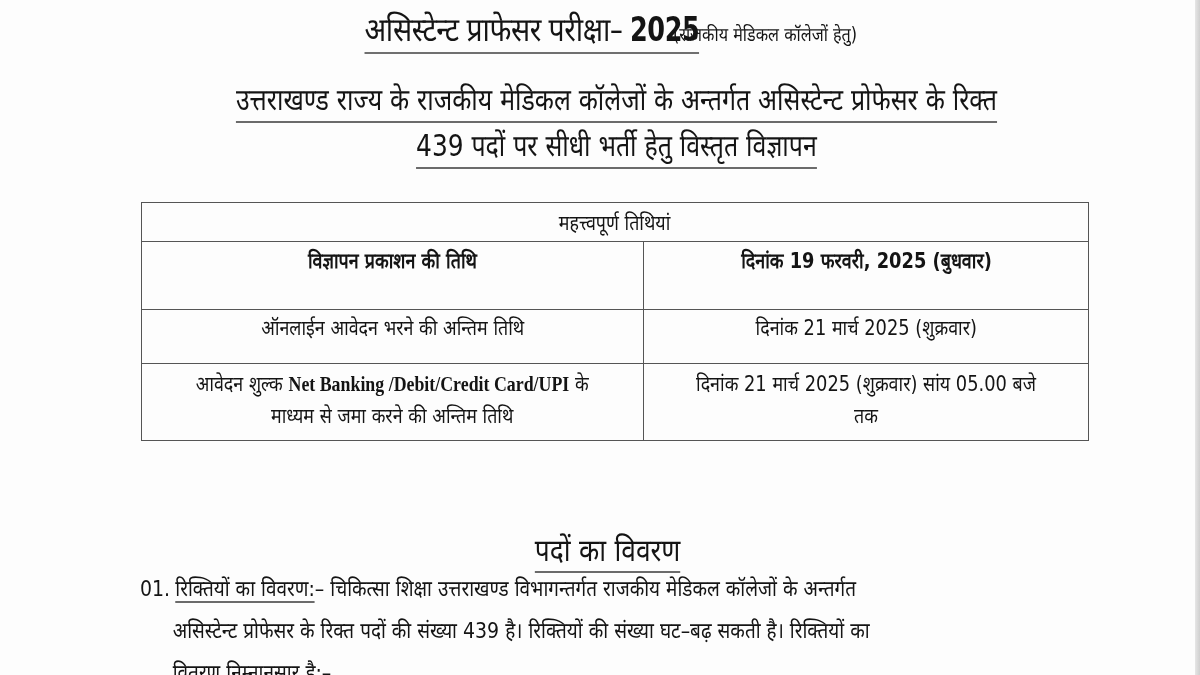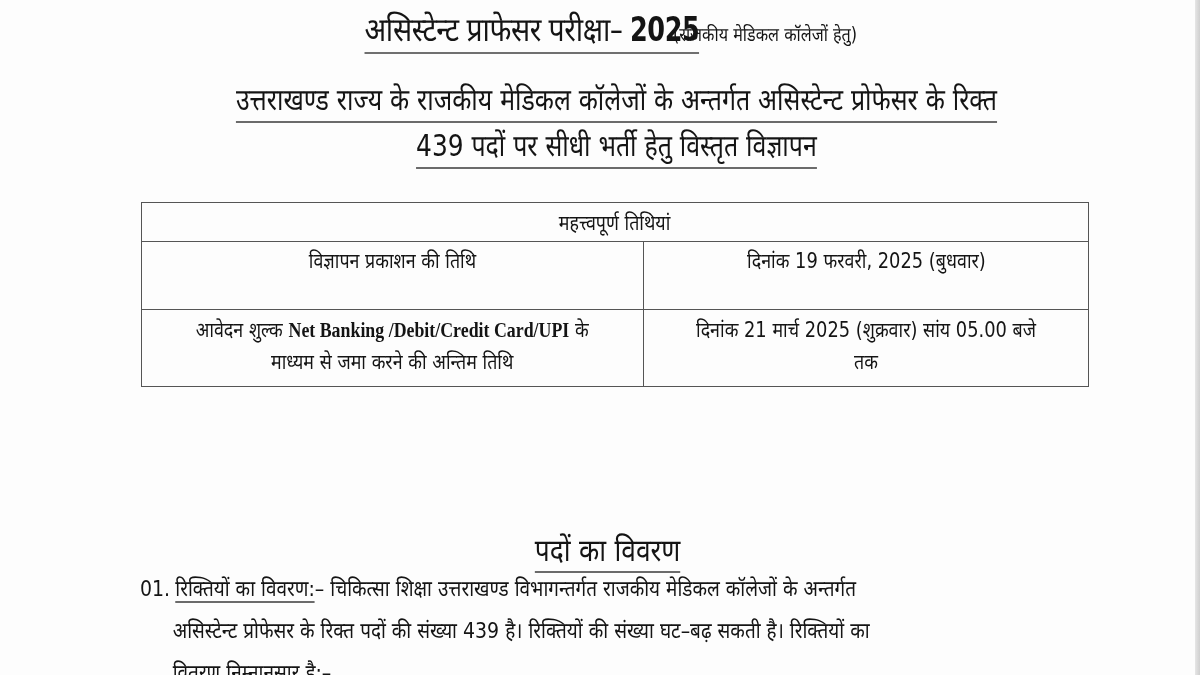--- a/index.html
+++ b/index.html
@@ -45,21 +45,21 @@
     }
     .dates-table td {
       border: 1.5px solid #555; vertical-align: top; text-align: center;
       font-size: 21px; padding: 0; overflow: hidden; white-space: nowrap;
     }
     .dates-table td .cell {
       display: inline-block; transform: scaleX(0.85); transform-origin: center top;
     }
     .dates-table .col-l { width: 502px; }
     .dates-table .hdr td { height: 38px; vertical-align: middle; }
-    .dates-table .r1 td { height: 63px; padding-top: 4px; }
+    .dates-table .r1 td { height: 63px; padding-top: 4px; font-weight: bold; }
     .dates-table .r2 td { height: 50px; padding-top: 3px; }
     .dates-table .r3 td { height: 50px; padding-top: 3px; }
     .dates-table .r4 td { height: 72px; padding-top: 4px; line-height: 32px; }
     .en-bold { font-family: "Liberation Serif", serif; font-weight: bold; font-size: 21px; }
 
     .section-title {
       position: absolute; top: 528px; left: 0; width: 1200px; text-align: center; font-size: 31px; margin-left: 8px;
     }
     .section-title span {
       display: inline-block; transform: scaleX(0.85);
@@ -97,20 +97,24 @@
       <col>
     </colgroup>
   <tbody>
       <tr class="hdr">
     <td colspan="2"><span class="cell">महत्त्वपूर्ण तिथियां</span></td>
   </tr>
   <tr class="r1">
     <td><span class="cell">विज्ञापन प्रकाशन की तिथि</span></td>
     <td><span class="cell">दिनांक 19 फरवरी, 2025 (बुधवार)</span></td>
   </tr>
+  <tr class="r3">
+    <td><span class="cell">ऑनलाईन आवेदन भरने की अन्तिम तिथि</span></td>
+    <td><span class="cell">दिनांक 21 मार्च 2025 (शुक्रवार)</span></td>
+  </tr>
   <tr class="r4">
     <td>
       <span class="cell">
         <span>आवेदन शुल्क</span>
         <span class="en-bold">Net Banking /Debit/Credit Card/UPI</span>
         <span>के</span><br>
         <span>माध्यम से जमा करने की अन्तिम तिथि</span>
       </span>
     </td>
     <td>

